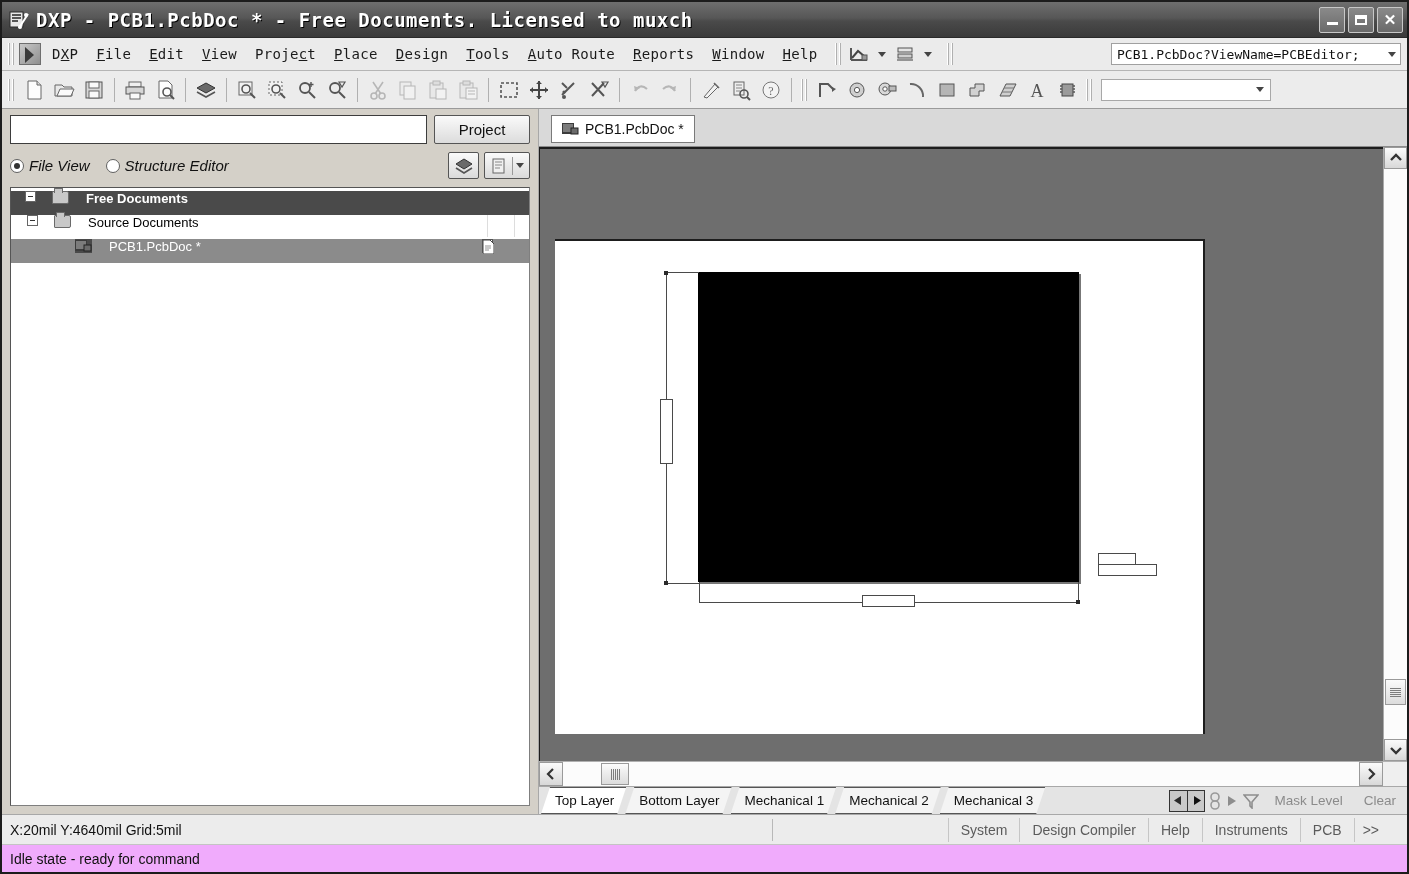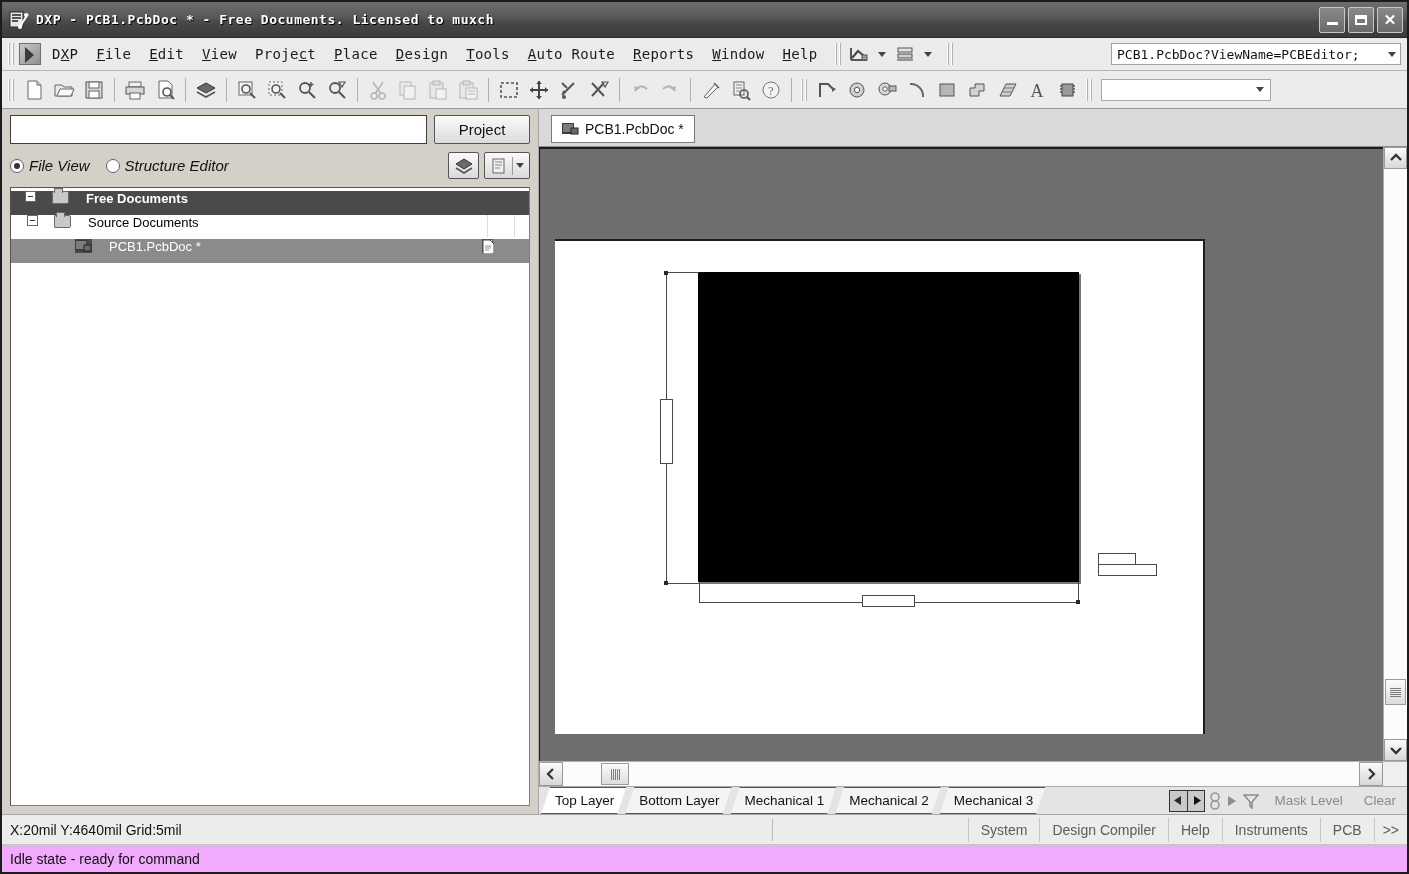--- a/index.html
+++ b/index.html
@@ -22,21 +22,21 @@
     height: 36px; flex: 0 0 36px;
     background: linear-gradient(to bottom, #6e6e6e 0%, #575757 45%, #4a4a4a 55%, #3a3a3a 100%);
     display: flex; align-items: center;
     padding: 0 4px 0 6px;
     border-bottom: 1px solid #2a2a2a;
   }
   .title-icon { width: 22px; height: 22px; position: relative; margin-right: 6px; flex: 0 0 22px; }
   .title-text {
     color: #ffffff;
     font-family: "DejaVu Sans Mono", monospace;
-    font-size: 13px; font-weight: bold;
+    font-size: 19px; font-weight: bold;
     letter-spacing: 0.5px;
     white-space: nowrap; overflow: hidden;
     flex: 1 1 auto;
     text-shadow: 1px 1px 0 #000;
   }
   .win-btns { display: flex; gap: 3px; flex: 0 0 auto; }
   .win-btn {
     width: 26px; height: 26px;
     background: linear-gradient(to bottom,#8a8a8a,#6a6a6a);
     border: 1px solid #c8c8c8;
@@ -278,21 +278,21 @@
   .lt-div { width: 1px; background: #b5b5b5; margin: 3px 0; }
 
   
   .statusbar {
     height: 30px; flex: 0 0 30px;
     background: #ececec; display: flex; align-items: center;
     border-top: 1px solid #a8a8a8; padding-left: 8px;
   }
   .status-text { font-size: 14px; color: #111; }
   .sb-divider { width: 1px; height: 22px; background: #b8b8b8; margin: 0 10px; }
-  .sbtns { margin-left: auto; display: flex; align-items: center; height: 100%; padding-right: 0; }
+  .sbtns { margin-left: auto; display: flex; align-items: center; height: 100%; padding-right: 20px; }
   .sbtn {
     height: 24px; padding: 0 12px; display: flex; align-items: center;
     font-size: 14px; color: #5b5b5b;
     background: #ececec; border-left: 1px solid #c6c6c6;
   }
   .sbtn:last-child { padding: 0 8px; }
   .cmdbar {
     height: 28px; flex: 0 0 28px;
     background: #f0abfc; display: flex; align-items: center;
     border-top: 1px solid #c4c4c4; padding-left: 8px;

